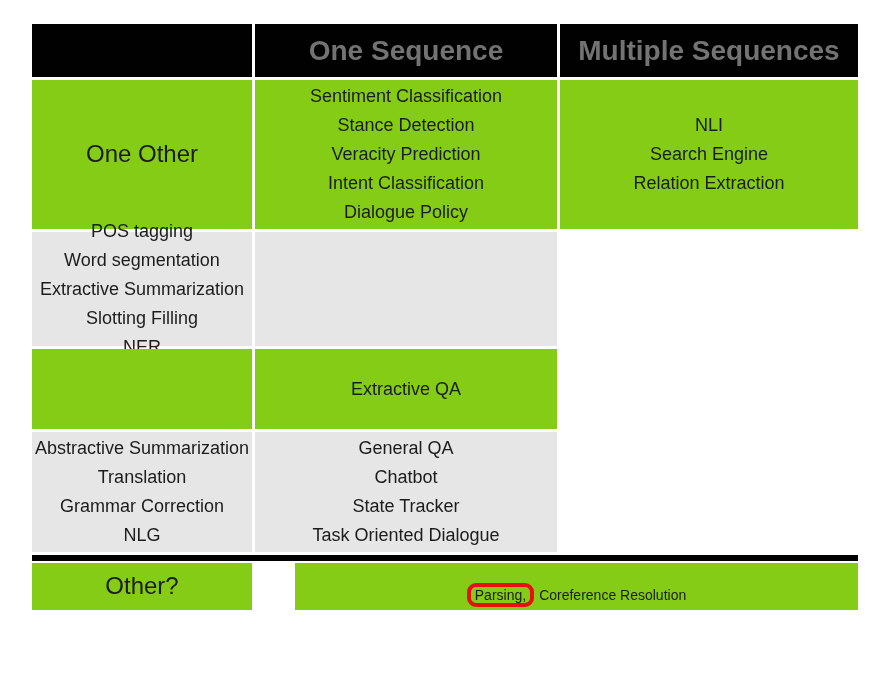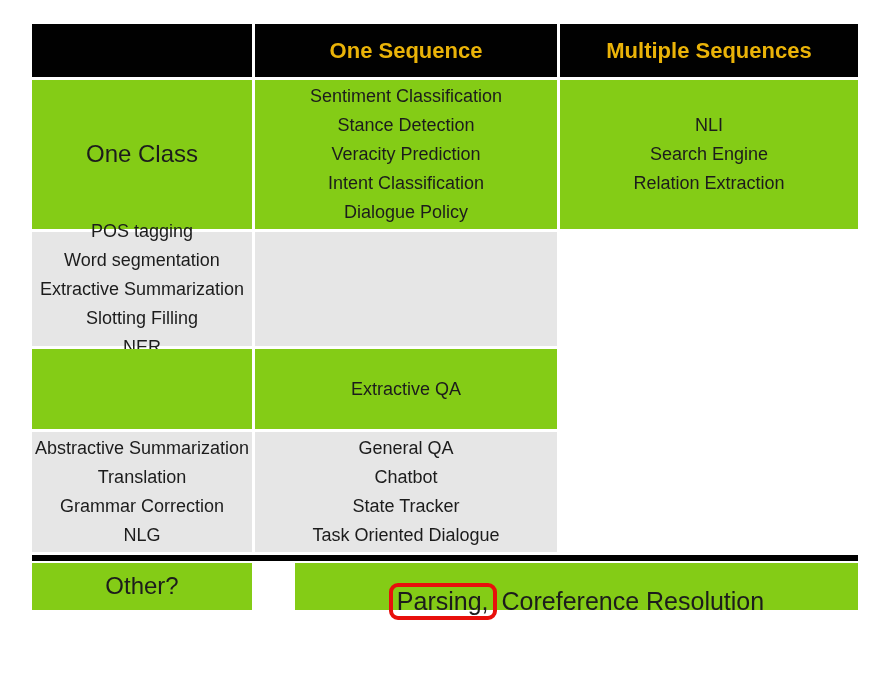--- a/index.html
+++ b/index.html
@@ -29,23 +29,23 @@
   }
   .cell {
     display: flex;
     align-items: center;
     justify-content: center;
     text-align: center;
     white-space: pre-line;
   }
   .hdr {
     background: #010101;
-    color: #eab308;
+    color: #737373;
     font-weight: bold;
-    font-size: 22px;
+    font-size: 28px;
     height: 53px;
   }
   .dark  { background: #84cc16; }
   .light { background: #e6e6e6; }
   .label-cell {
     font-size: 24px;
     line-height: 1.35;
   }
   .list-cell {
     font-size: 18px;
@@ -55,21 +55,21 @@
   .h-r2 { height: 114px; }
   .h-r3 { height: 80px; }
   .h-r4 { height: 120px; }
   .h-r5 { height: 47px; }
   .thick-line {
     height: 6px;
     background: #000000;
     margin: 0 0 2px 0;
   }
   .other-content {
-    font-size: 25px;
+    font-size: 14px;
     margin-left: 40px;
   }
   .highlight-box {
     display: inline-block;
     border: 4px solid #e8100c;
     border-radius: 9px;
     padding: 0px 4px;
     margin-right: 5px;
   }
 </style>
@@ -78,21 +78,21 @@
 
 <div class="table-wrap">
 
   <div class="grid-row">
     <div class="cell hdr"></div>
     <div class="cell hdr">One Sequence</div>
     <div class="cell hdr">Multiple Sequences</div>
   </div>
 
   <div class="grid-row">
-    <div class="cell dark label-cell h-r1">One Class</div>
+    <div class="cell dark label-cell h-r1">One Other</div>
     <div class="cell dark list-cell h-r1">Sentiment Classification
 Stance Detection
 Veracity Prediction
 Intent Classification
 Dialogue Policy</div>
     <div class="cell dark list-cell h-r1">NLI
 Search Engine
 Relation Extraction</div>
   </div>
 

